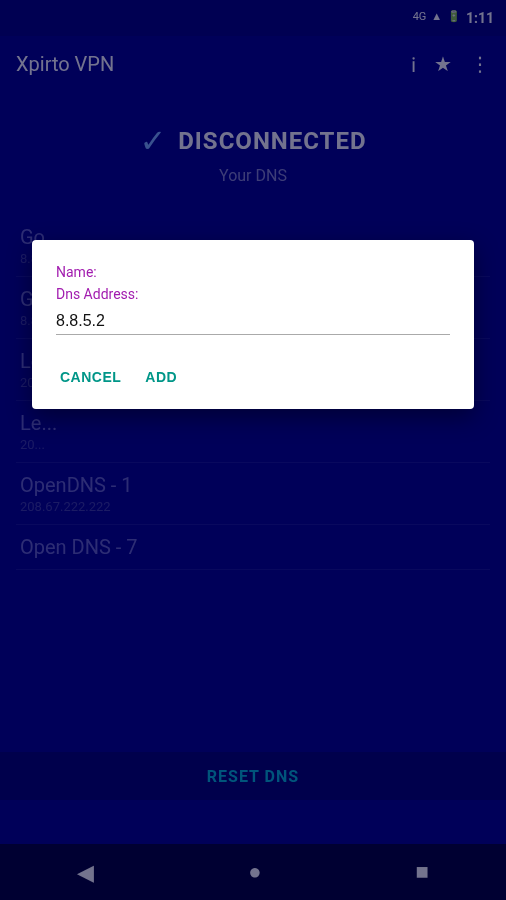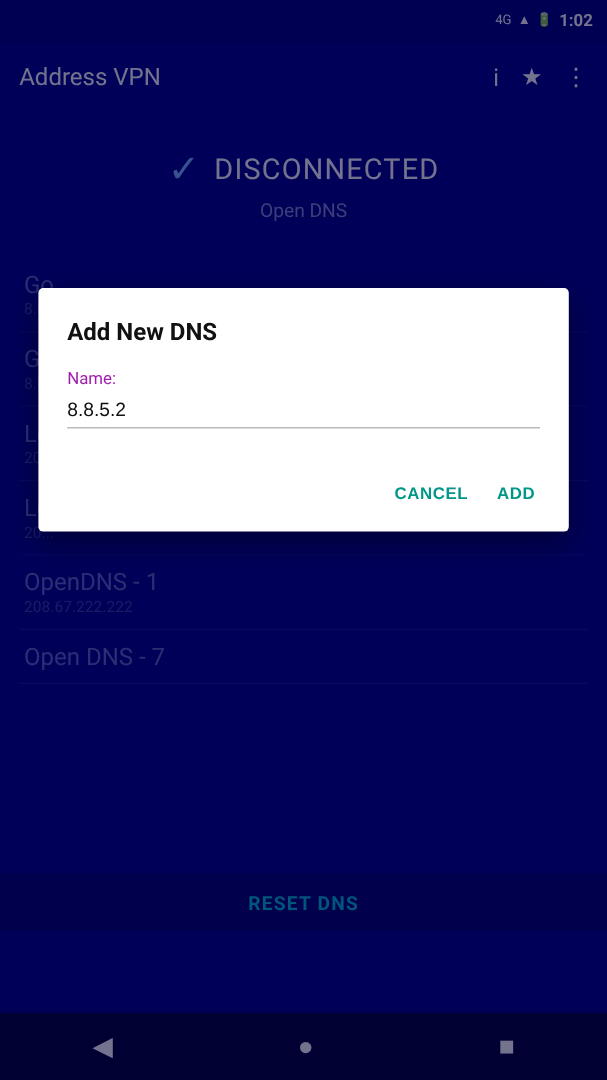--- a/index.html
+++ b/index.html
@@ -88,21 +88,21 @@
       align-items: center;
       gap: 12px;
     }
     .checkmark {
       color: #7fb3ff;
       font-size: 32px;
     }
     .disconnected-text {
       color: white;
       font-size: 24px;
-      font-weight: normal;
+      font-weight: bold;
       letter-spacing: 1px;
     }
     .your-dns-text {
       color: #8888cc;
       font-size: 16px;
       margin-top: 6px;
     }
 
     
     .dns-list {
@@ -126,21 +126,21 @@
 
     
     .reset-dns-bar {
       width: 100%;
       height: 48px;
       background: #00006e;
       display: flex;
       align-items: center;
       justify-content: center;
       position: absolute;
-      bottom: 68px;
+      bottom: 44px;
     }
     .reset-dns-text {
       color: #00bcd4;
       font-size: 16px;
       font-weight: bold;
       letter-spacing: 1px;
     }
 
     
     .bottom-nav {
@@ -205,26 +205,26 @@
       background: transparent;
     }
     .dialog-input-plain {
       width: 100%;
       border: none;
       border-bottom: 1px solid #aaa;
       outline: none;
       font-size: 16px;
       color: #111;
       padding: 4px 0;
-      margin-bottom: 34px;
+      margin-bottom: 22px;
       background: transparent;
     }
     .dialog-actions {
       display: flex;
-      justify-content: flex-end;
+      justify-content: flex-start;
       gap: 16px;
       padding-top: 4px;
     }
     .dialog-btn {
       background: none;
       border: none;
       cursor: pointer;
       font-size: 14px;
       font-weight: bold;
       letter-spacing: 0.5px;
@@ -234,40 +234,40 @@
     }
   </style>
 </head>
 <body>
 
 <div class="status-bar">
   <div class="status-bar-icons">
     <span class="status-icon">4G</span>
     <span class="status-icon">▲</span>
     <span class="status-icon">🔋</span>
-    <span class="status-time">1:02</span>
+    <span class="status-time">1:11</span>
   </div>
 </div>
 
 <div class="app-bar">
-  <span class="app-title">Address VPN</span>
+  <span class="app-title">Xpirto VPN</span>
   <div class="app-bar-icons">
     <span class="app-bar-icon">ℹ</span>
     <span class="app-bar-icon">★</span>
     <span class="app-bar-icon">⋮</span>
   </div>
 </div>
 
 <div class="main-content">
   <div class="status-section">
     <div class="status-row">
       <span class="checkmark">✓</span>
       <span class="disconnected-text">DISCONNECTED</span>
     </div>
-    <span class="your-dns-text">Open DNS</span>
+    <span class="your-dns-text">Your DNS</span>
   </div>
 
   <div class="dns-list">
     <div class="dns-item">
       <div class="dns-item-name">Go...</div>
       <div class="dns-item-addr">8.8...</div>
     </div>
     <div class="dns-item">
       <div class="dns-item-name">Go...</div>
       <div class="dns-item-addr">8.8...</div>
@@ -296,23 +296,23 @@
 
 <div class="bottom-nav">
   <span class="nav-icon">◀</span>
   <span class="nav-icon">●</span>
   <span class="nav-icon">■</span>
 </div>
 
 <div class="overlay"></div>
 
 <div class="dialog">
-  <div class="dialog-title">Add New DNS</div>
 
   <div class="dialog-label">Name:</div>
 
+  <div class="dialog-label">Dns Address:</div>
   <input class="dialog-input-plain" type="text" value="8.8.5.2" style="">
 
   <div class="dialog-actions">
     <button class="dialog-btn">CANCEL</button>
     <button class="dialog-btn">ADD</button>
   </div>
 </div>
 
 </body></html>

